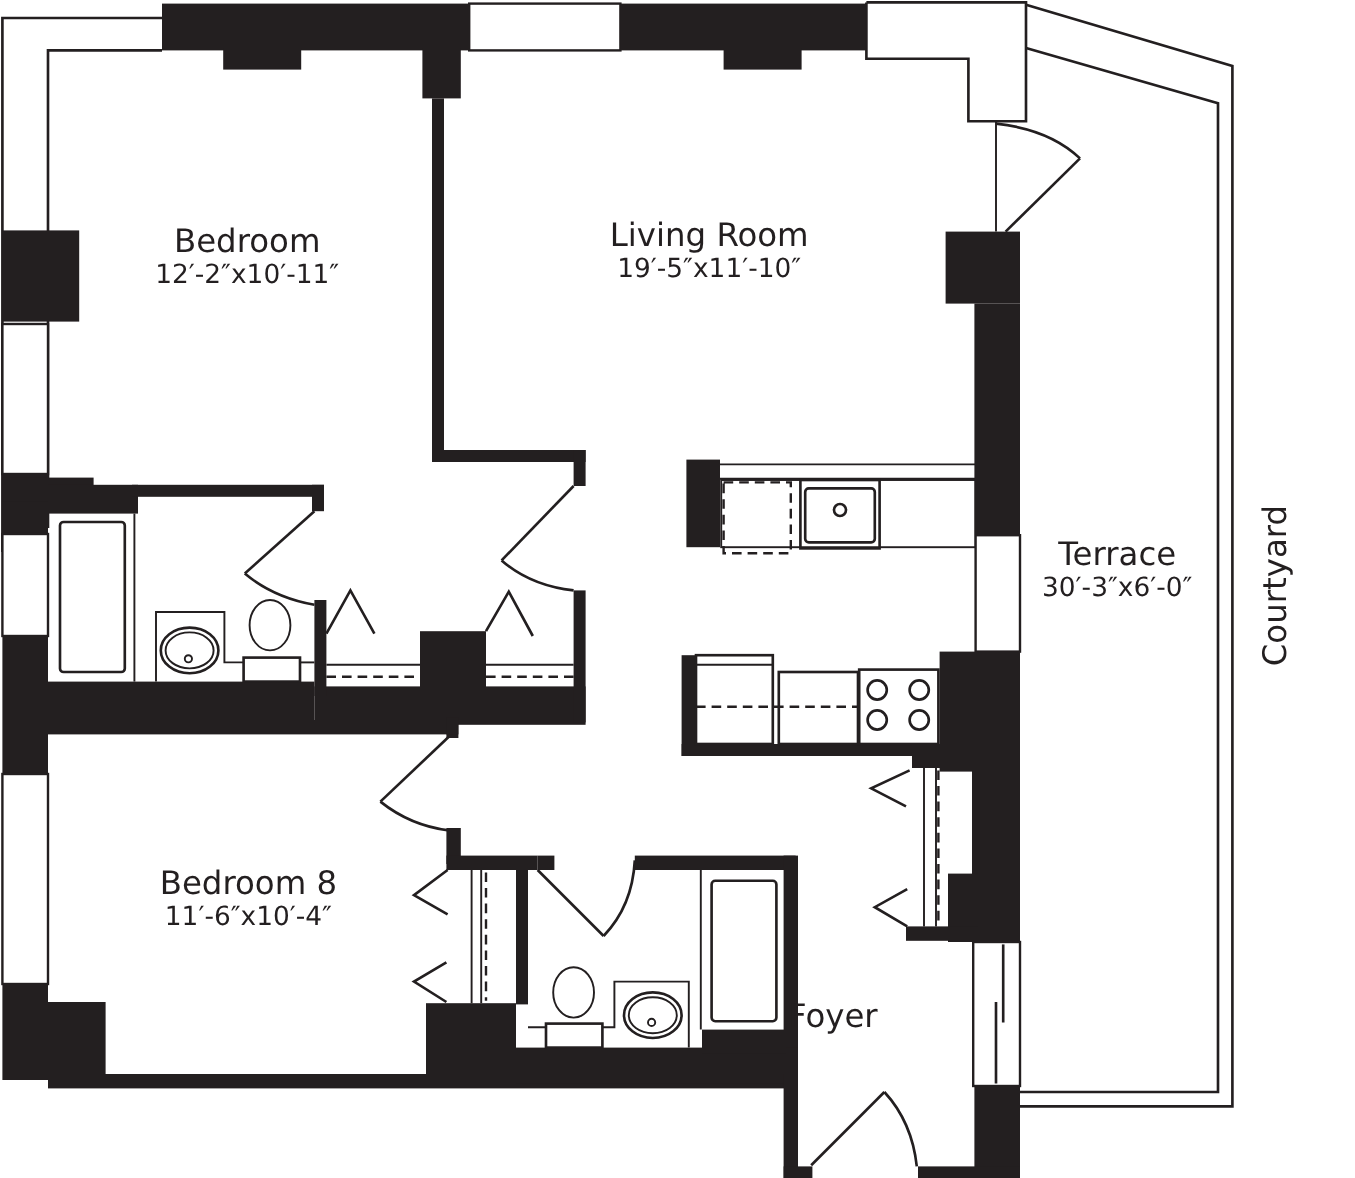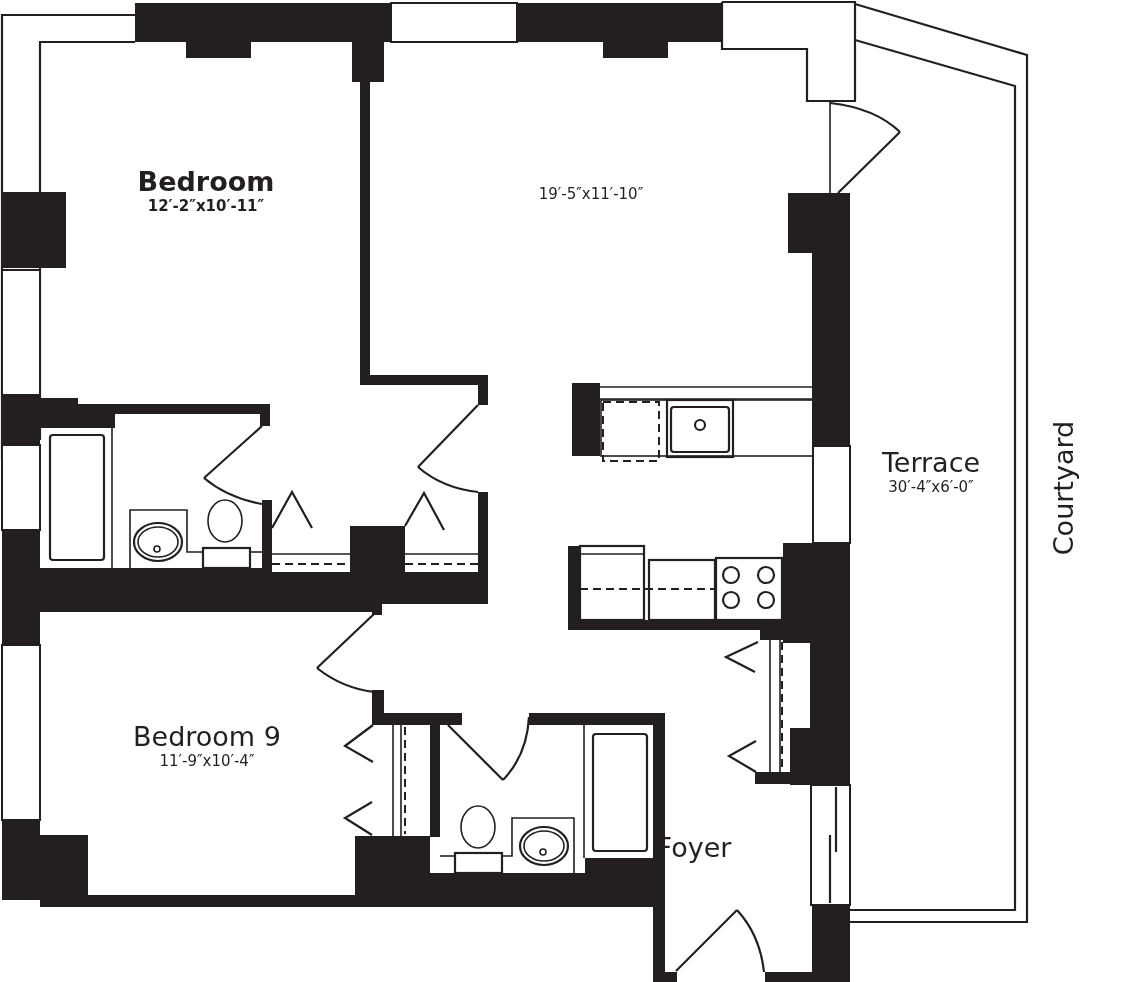--- a/index.html
+++ b/index.html
@@ -13,21 +13,21 @@
     .label {
       position: absolute;
       font-family: "DejaVu Sans", sans-serif;
       color: #231f20;
       text-align: center;
       white-space: nowrap;
       transform: translateX(-50%);
       line-height: 1;
     }
     .label .name { display: block; font-size: 27px; letter-spacing: 0px; }
-    .label .dims { display: block; font-size: 15px; margin-top: 4px; }
+    .label .dims { display: block; font-size: 22px; margin-top: 4px; }
     .courtyard {
       position: absolute;
       font-family: "DejaVu Sans", sans-serif;
       font-size: 27px;
       color: #231f20;
       left: 1063px; top: 488px;
       transform: translate(-50%, -50%) rotate(-90deg);
       white-space: nowrap;
     }
   </style>
@@ -236,36 +236,37 @@
     <rect class="wall" x="653" y="895" width="12" height="87"></rect>
     <rect class="wall" x="653" y="972" width="24" height="10"></rect>
     <rect class="wall" x="765" y="972" width="85" height="10"></rect>
     <g>
       <line class="line" x1="676" y1="971" x2="737" y2="910"></line>
       <path class="line" d="M737,910 Q760,935 764,972"></path>
     </g>
   </g>
 </svg>
 
-<div class="label" style="left:206px; top:168px;font-weight:bold;">
+<div class="label" style="left:206px; top:188px;">
   <span class="name">Bedroom</span>
   <span class="dims">12′-2″x10′-11″</span>
 </div>
 
 <div class="label" style="left:591px; top:183px;">
+  <span class="name">Living Room</span>
   <span class="dims">19′-5″x11′-10″</span>
 </div>
 
 <div class="label" style="left:207px; top:723px;">
-  <span class="name">Bedroom 9</span>
-  <span class="dims">11′-9″x10′-4″</span>
+  <span class="name">Bedroom 8</span>
+  <span class="dims">11′-6″x10′-4″</span>
 </div>
 
 <div class="label" style="left:931px; top:449px;">
   <span class="name">Terrace</span>
-  <span class="dims">30′-4″x6′-0″</span>
+  <span class="dims">30′-3″x6′-0″</span>
 </div>
 
 <div class="label" style="left:694px; top:834px;">
   <span class="name">Foyer</span>
 </div>
 
 <div class="courtyard">Courtyard</div>
 
 </body></html>

